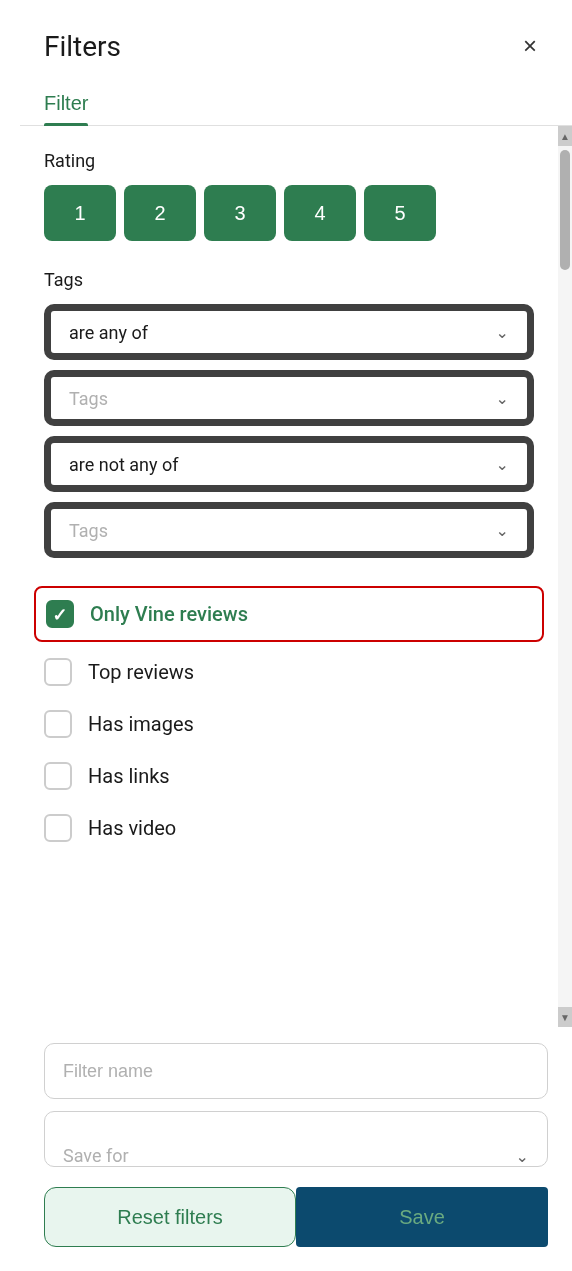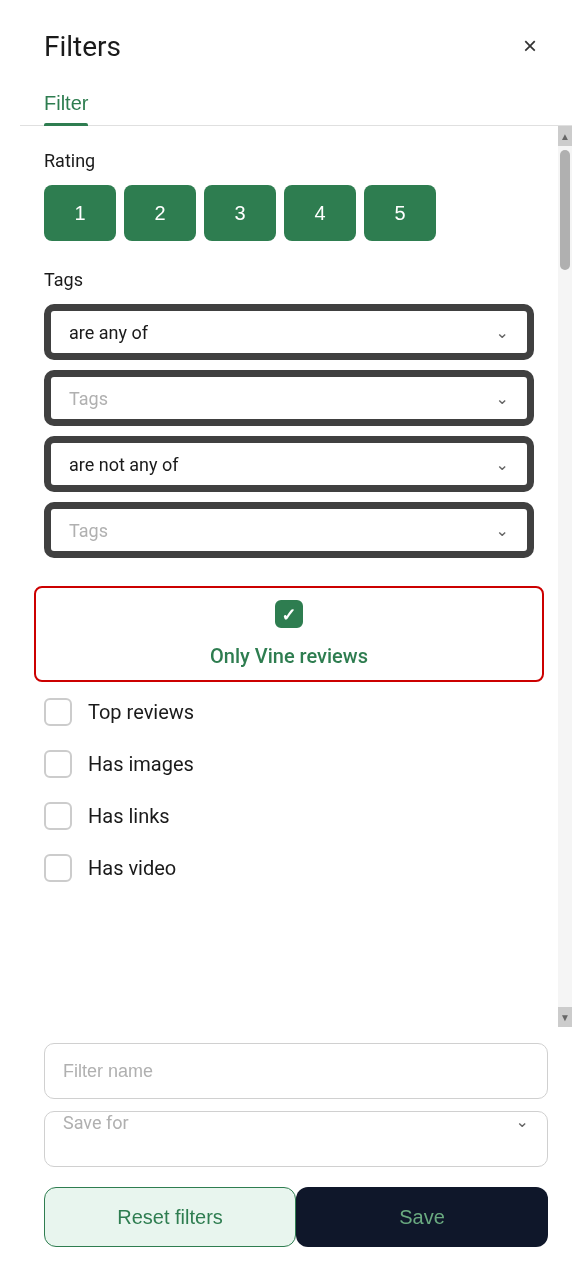--- a/index.html
+++ b/index.html
@@ -201,21 +201,20 @@
       gap: 16px;
       padding: 12px 0;
       cursor: pointer;
     }
 
     .checkbox-row.highlighted {
       border: 2px solid #cc0000;
       border-radius: 8px;
       padding: 12px 10px;
       margin: 4px -10px;
-      flex-direction: column;
     }
 
     .checkbox-box {
       width: 28px;
       height: 28px;
       border: 2px solid #ccc;
       border-radius: 6px;
       background: #fff;
       flex-shrink: 0;
       display: flex;
@@ -265,21 +264,21 @@
     .filter-name-input::placeholder {
       color: #b0b0b0;
     }
 
     .save-for-dropdown {
       width: 100%;
       height: 56px;
       border: 1px solid #d0d0d0;
       border-radius: 10px;
       display: flex;
-      align-items: flex-start;
+      align-items: flex-end;
       justify-content: space-between;
       padding: 0 18px;
       margin-bottom: 20px;
       cursor: pointer;
       background: #fff;
     }
 
     .save-for-text {
       font-size: 18px;
       color: #b0b0b0;
@@ -297,23 +296,23 @@
       border-radius: 12px;
       font-size: 20px;
       font-weight: 500;
       color: #2e7d50;
       cursor: pointer;
     }
 
     .save-btn {
       flex: 1;
       height: 60px;
-      background: #0f172a;
+      background: #0c4a6e;
       border: 1px solid transparent;
-      border-radius: 12px;
+      border-radius: 4px;
       font-size: 20px;
       font-weight: 500;
       color: #6aaa80;
       cursor: pointer;
     }
   </style>
 </head>
 <body>
 
 <div class="modal-container">

